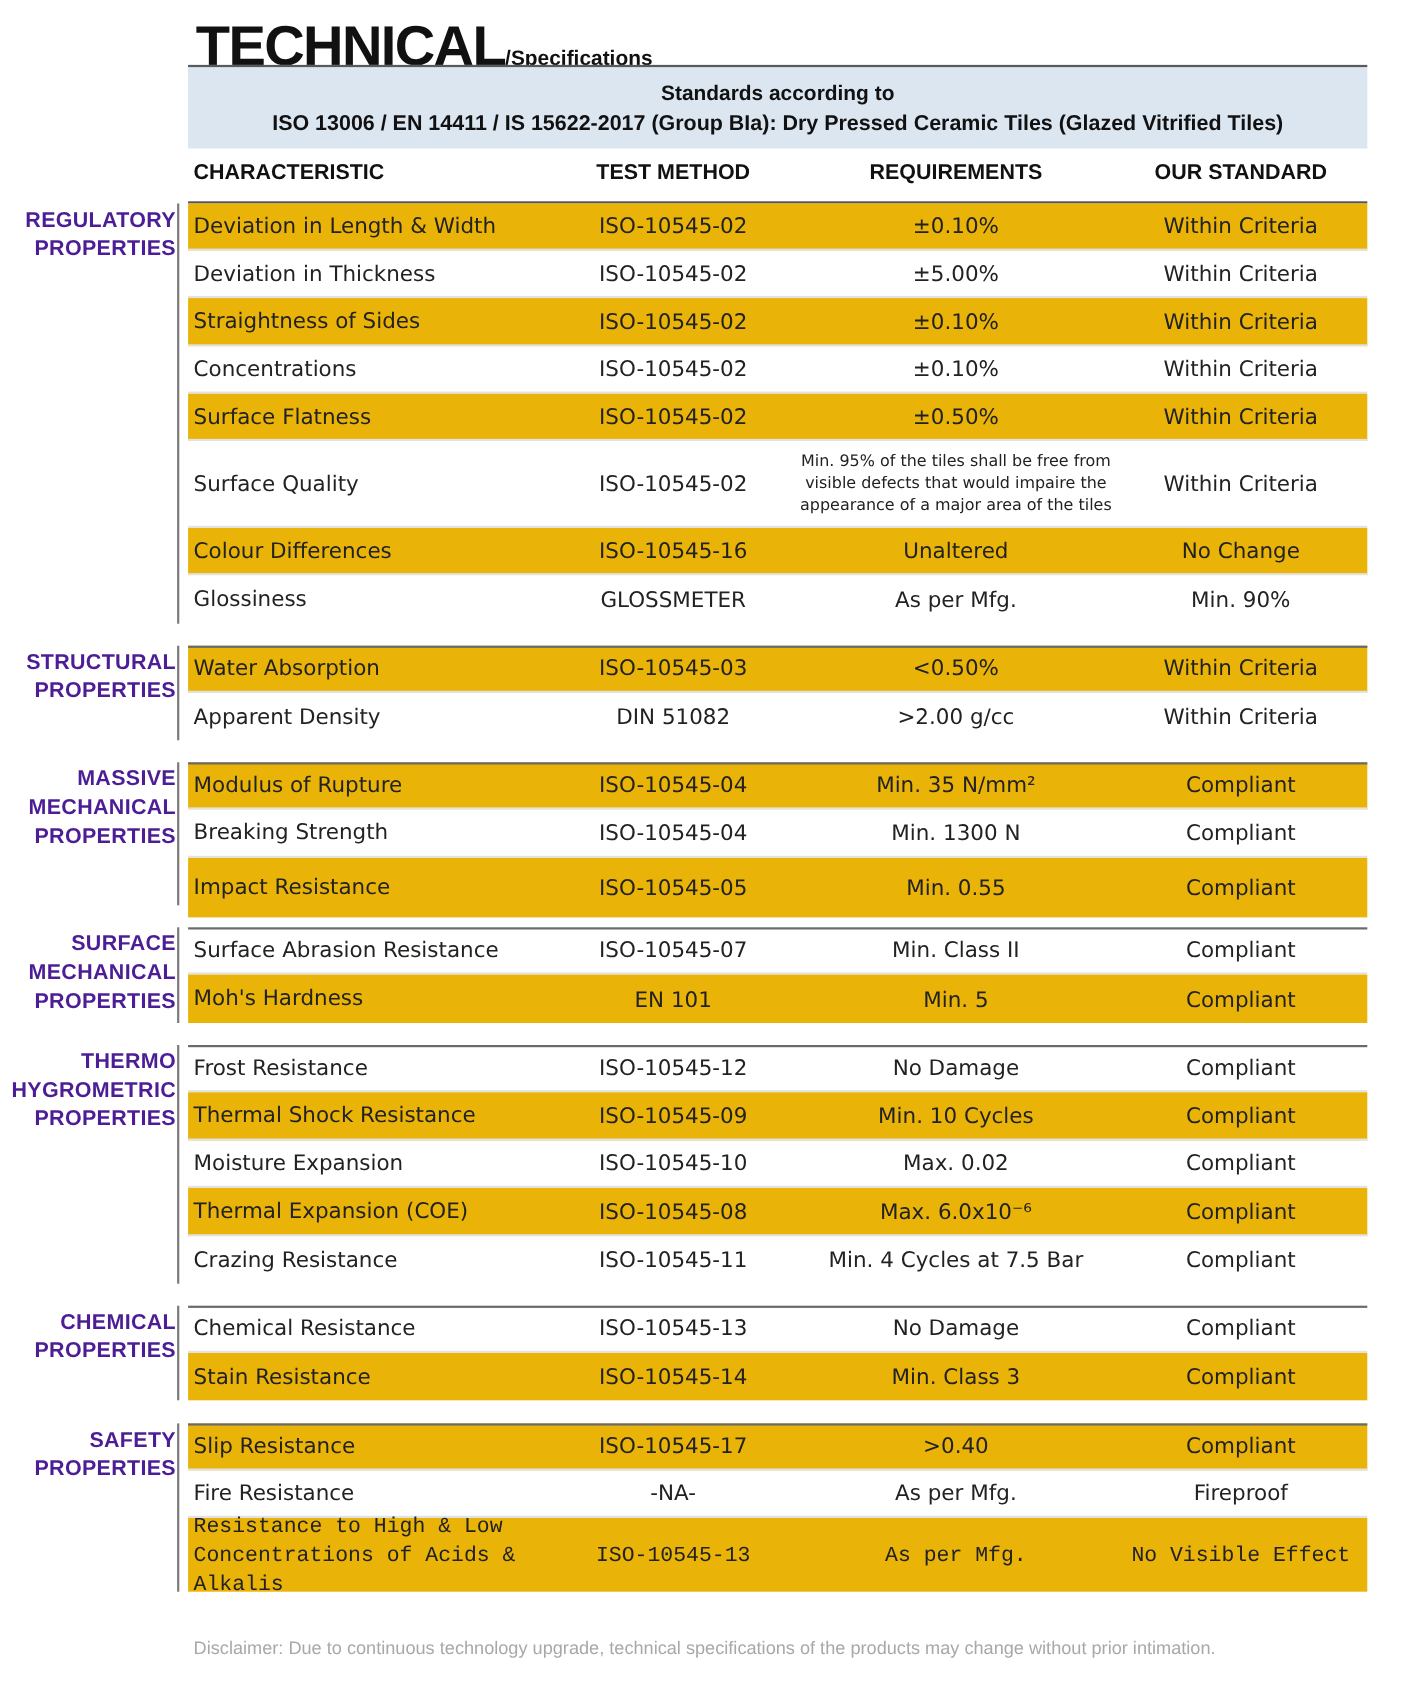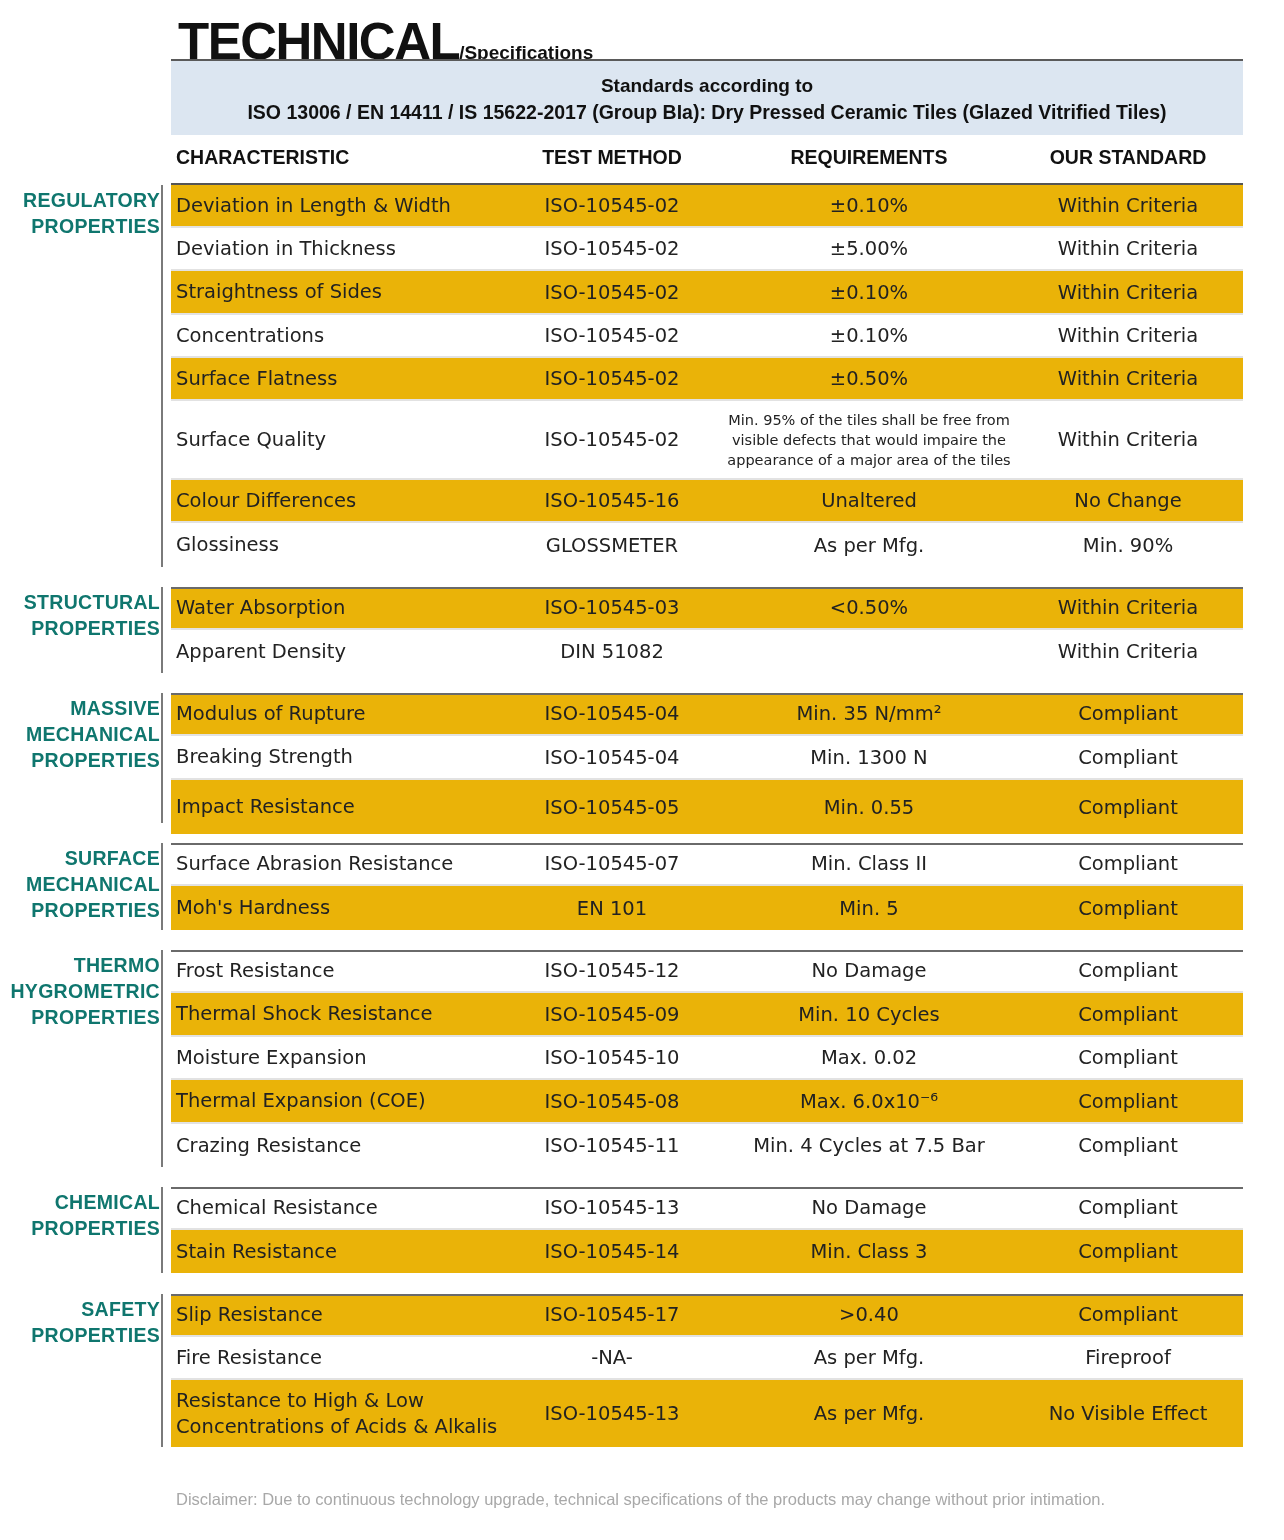--- a/index.html
+++ b/index.html
@@ -34,21 +34,21 @@
     font-family: "Liberation Sans", sans-serif; font-weight: bold; font-size: 19.5px; color: #111;
     white-space: nowrap;
   }
   .head-line {
     position: absolute; left: 171px; top: 183px; width: 1072px; height: 2px; background: #555;
   }
   .group { position: absolute; left: 0; width: 1284px; }
   .group-label {
     position: absolute; right: 1124px; top: 0; text-align: right;
     font-family: "Liberation Sans", sans-serif; font-weight: bold; font-size: 19.5px;
-    line-height: 26px; color: #0f766e; white-space: nowrap; letter-spacing: 0.3px;
+    line-height: 26px; color: #4c1d95; white-space: nowrap; letter-spacing: 0.3px;
   }
   .group-bar {
     position: absolute; left: 161px; top: 0; width: 2px; background: #7a7a7a;
   }
   .group-topline {
     position: absolute; left: 171px; top: 0; width: 1072px; height: 2px; background: #6a6a6a;
   }
   .row {
     position: absolute; left: 171px; width: 1072px; box-sizing: border-box;
     border-bottom: 2px solid #e2e2e2; display: flex; align-items: center;
@@ -156,20 +156,21 @@
       <div class="group-bar" style="height: 86px;"></div>
       <div class="row gray" style="top: 0px; height: 43px;">
         <div class="cell c-char">Water Absorption</div>
         <div class="cell c-test">ISO-10545-03</div>
         <div class="cell c-req">&lt;0.50%</div>
         <div class="cell c-std">Within Criteria</div>
       </div>
       <div class="row white last" style="top: 43px; height: 43px;">
         <div class="cell c-char">Apparent Density</div>
         <div class="cell c-test">DIN 51082</div>
+        <div class="cell c-req">&gt;2.00 g/cc</div>
         <div class="cell c-std">Within Criteria</div>
       </div>
       <div class="group-topline"></div>
     </div>
     <div class="group" style="top: 693px; height: 130px;">
       <div class="group-label" style="top: 2px;">
         <div>MASSIVE</div>
         <div>MECHANICAL</div>
         <div>PROPERTIES</div>
       </div>
@@ -285,21 +286,21 @@
         <div class="cell c-test">ISO-10545-17</div>
         <div class="cell c-req">&gt;0.40</div>
         <div class="cell c-std">Compliant</div>
       </div>
       <div class="row white" style="top: 43px; height: 43px;">
         <div class="cell c-char">Fire Resistance</div>
         <div class="cell c-test">-NA-</div>
         <div class="cell c-req">As per Mfg.</div>
         <div class="cell c-std">Fireproof</div>
       </div>
-      <div class="row gray last" style="top: 86px; height: 67px;">
+      <div class="row gray last" style="top: 86px; height: 67px; font-family: Liberation Mono, monospace;">
         <div class="cell c-char">
           <div>
             <div>Resistance to High &amp; Low</div>
             <div>Concentrations of Acids &amp; Alkalis</div>
           </div>
         </div>
         <div class="cell c-test">ISO-10545-13</div>
         <div class="cell c-req">As per Mfg.</div>
         <div class="cell c-std">No Visible Effect</div>
       </div>

